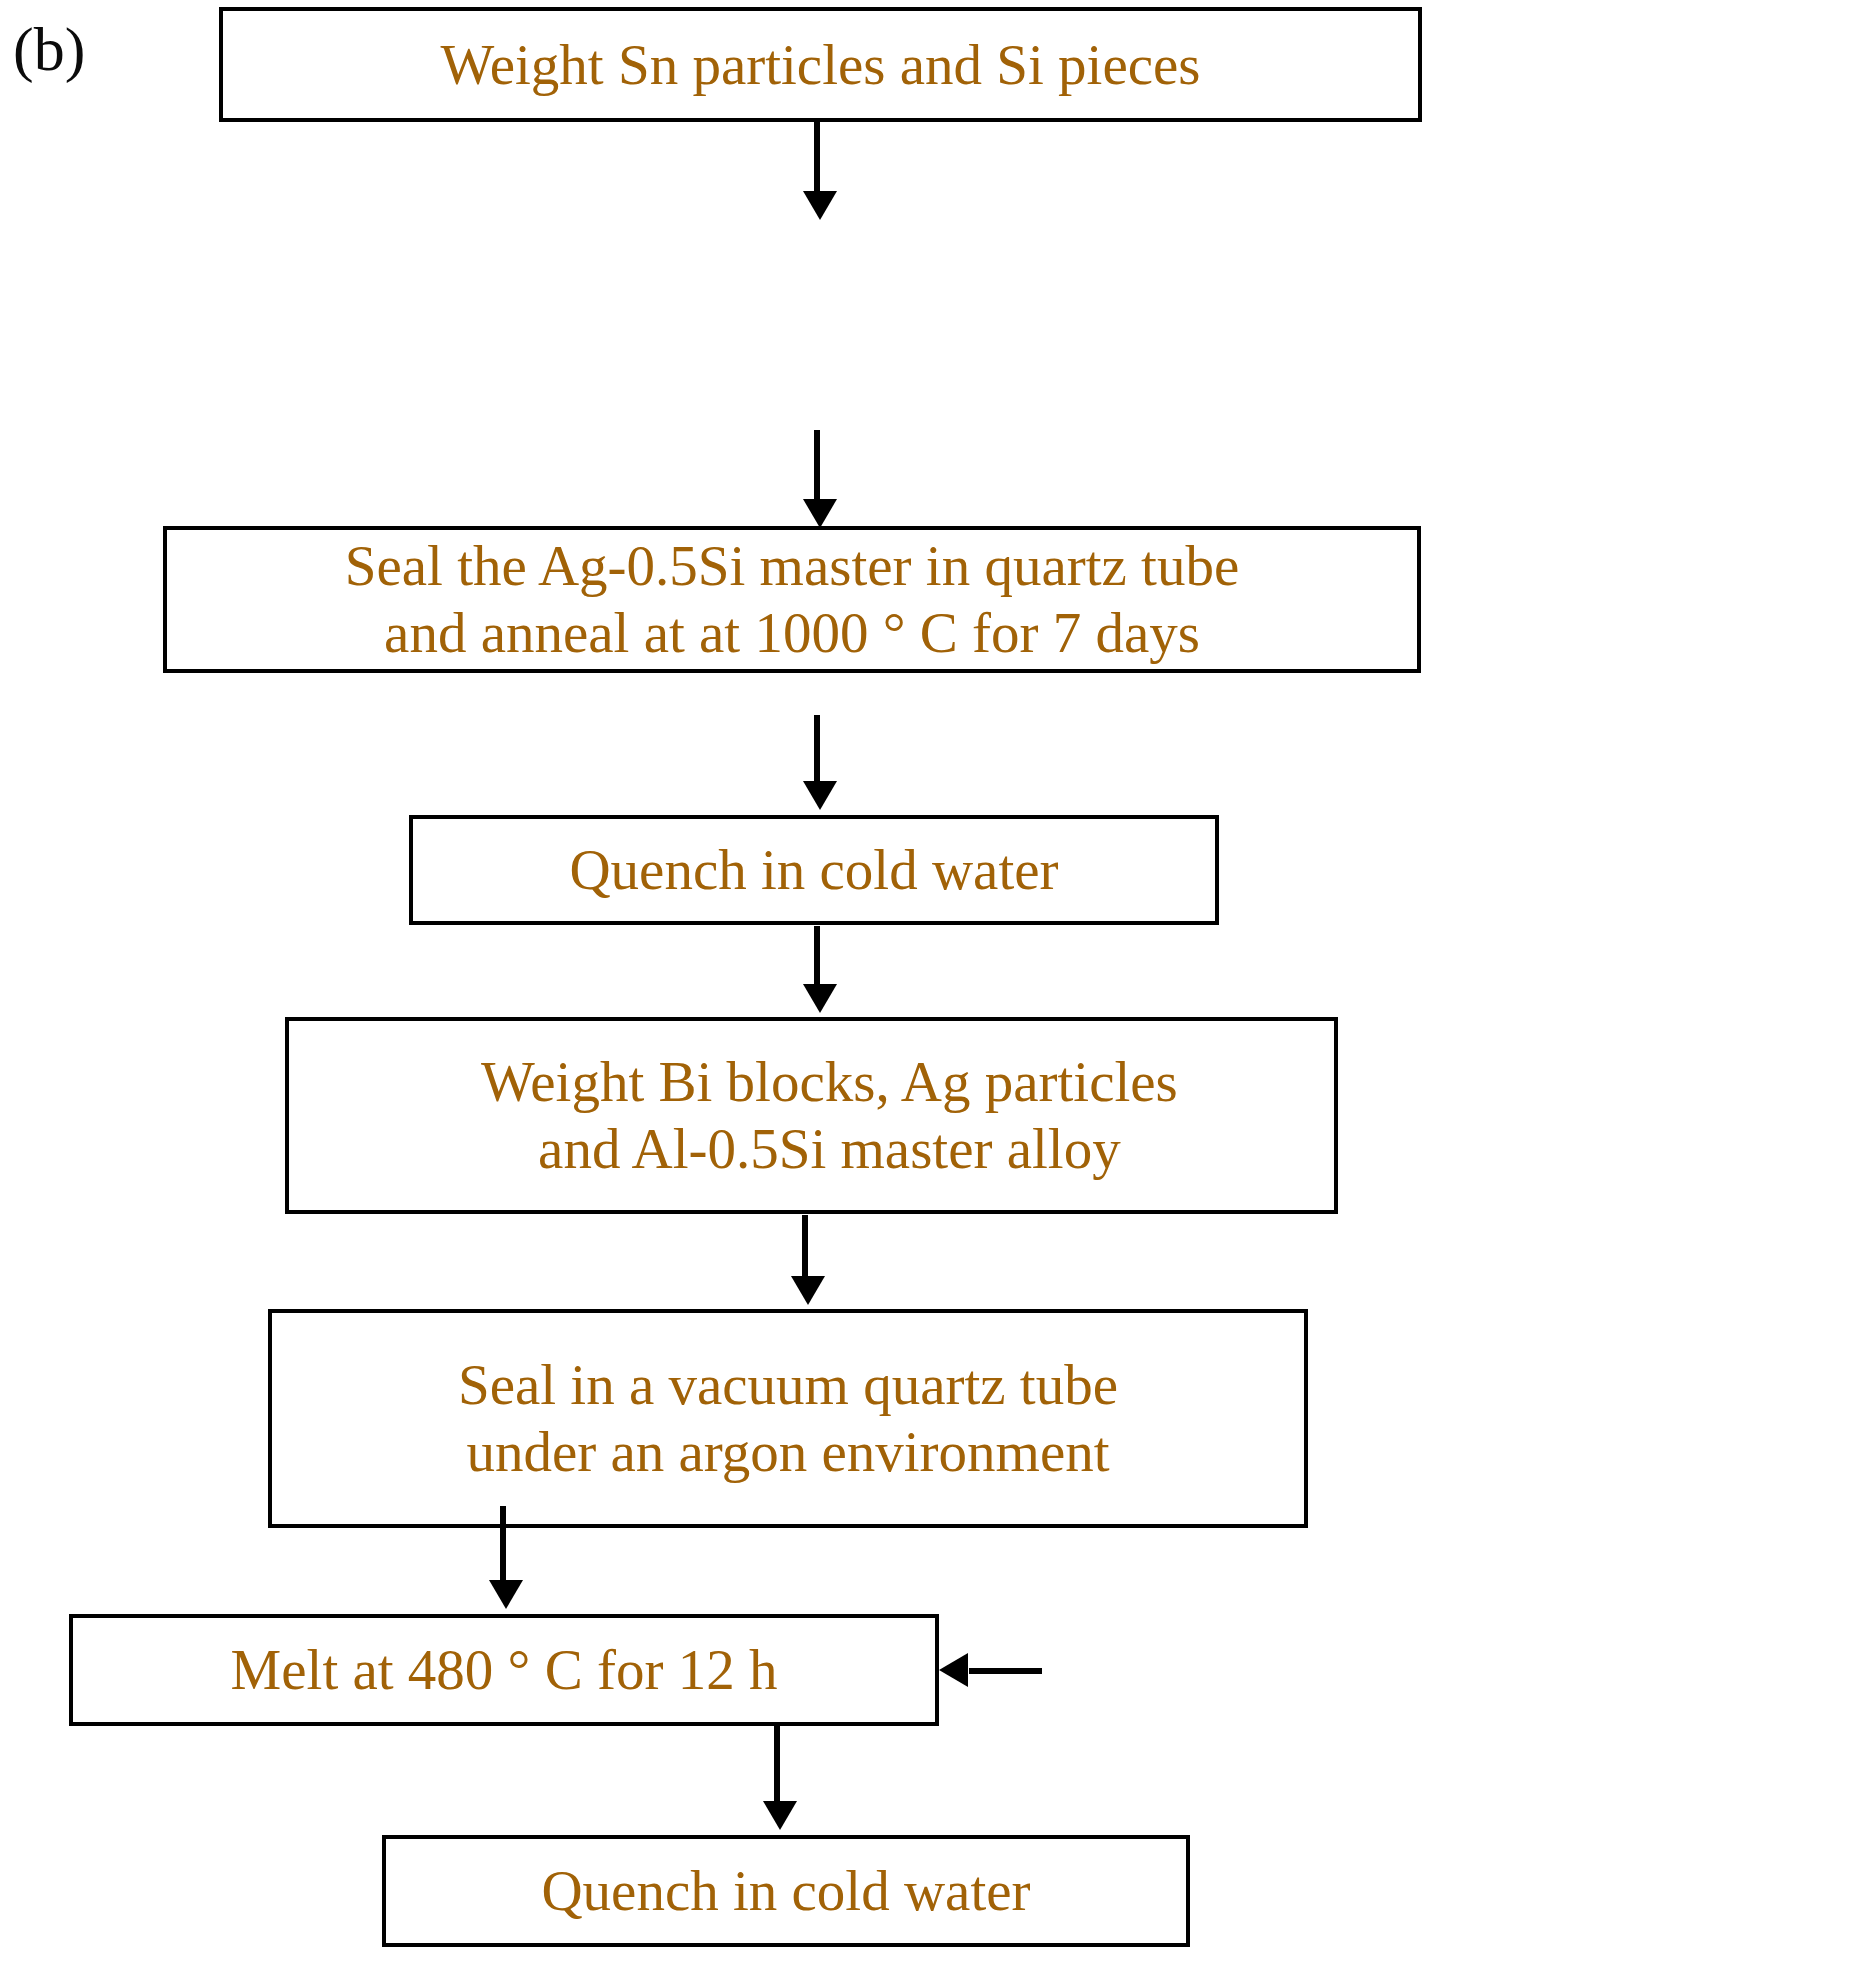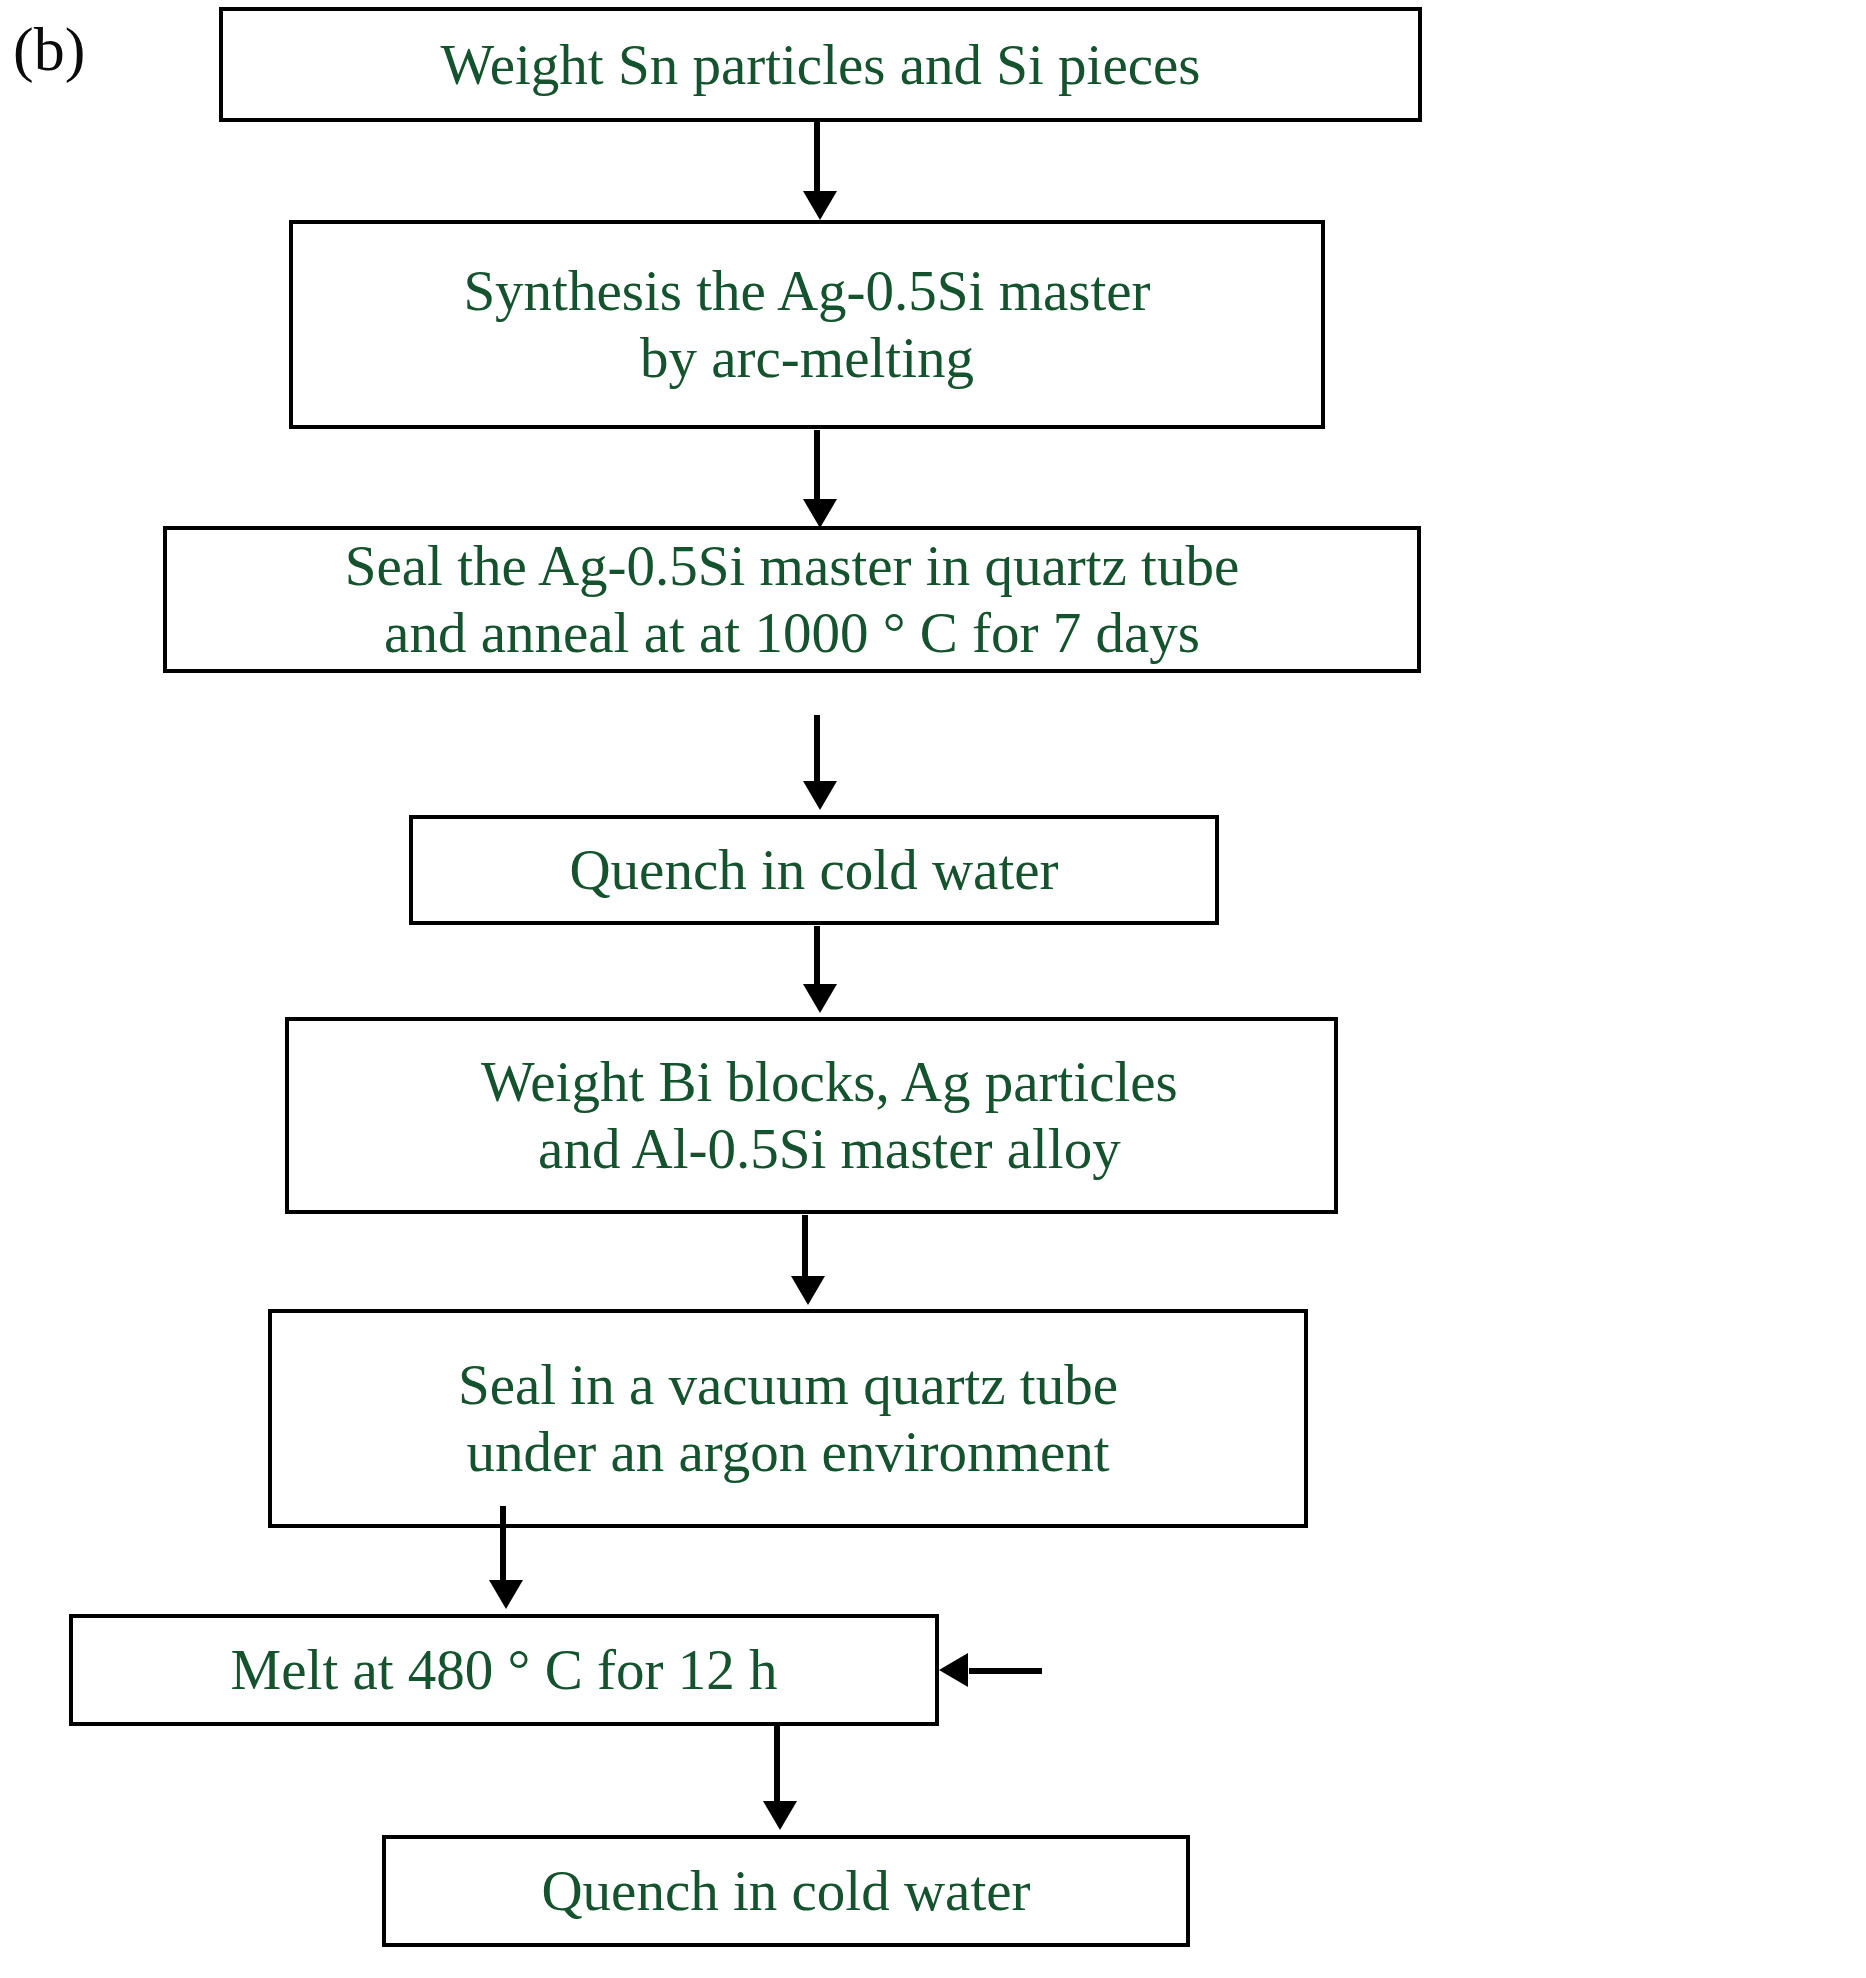--- a/index.html
+++ b/index.html
@@ -25,21 +25,21 @@
   }
   .node {
     position: absolute;
     box-sizing: border-box;
     border: 4.6px solid #000000;
     background: #ffffff;
     display: flex;
     align-items: center;
     justify-content: center;
     text-align: center;
-    color: #14532d;
+    color: #a16207;
     font-family: "Liberation Serif", "DejaVu Serif", serif;
     font-size: 57px;
     line-height: 1.16;
     padding: 1.8px 9.2px;
   }
   .node .txt {
     display: block;
     width: 100%;
     white-space: pre-line;
   }
@@ -77,24 +77,20 @@
 
   <div class="panel-label" style="left:13px; top:18.4px;">(b)</div>
 
   <div class="node" style="left:219px; top:7.3px; width:1203px; height:115px;">
     <span class="txt">Weight Sn particles and Si pieces</span>
   </div>
 
   <div class="edge-v" style="left:814px; top:122px; height:75px;"></div>
   <div class="arrow-down" style="left:803px; top:191px;"></div>
 
-  <div class="node" style="left:289px; top:220px; width:1036px; height:209px;">
-    <span class="txt">Synthesis the Ag-0.5Si master
-by arc-melting</span>
-  </div>
 
   <div class="edge-v" style="left:814px; top:430px; height:75px;"></div>
   <div class="arrow-down" style="left:803px; top:499px;"></div>
 
   <div class="node" style="left:163px; top:526px; width:1258px; height:147px;">
     <span class="txt">Seal the Ag-0.5Si master in quartz tube
 and anneal at at 1000 °  C for 7 days</span>
   </div>
 
   <div class="edge-v" style="left:814px; top:715px; height:70px;"></div>

